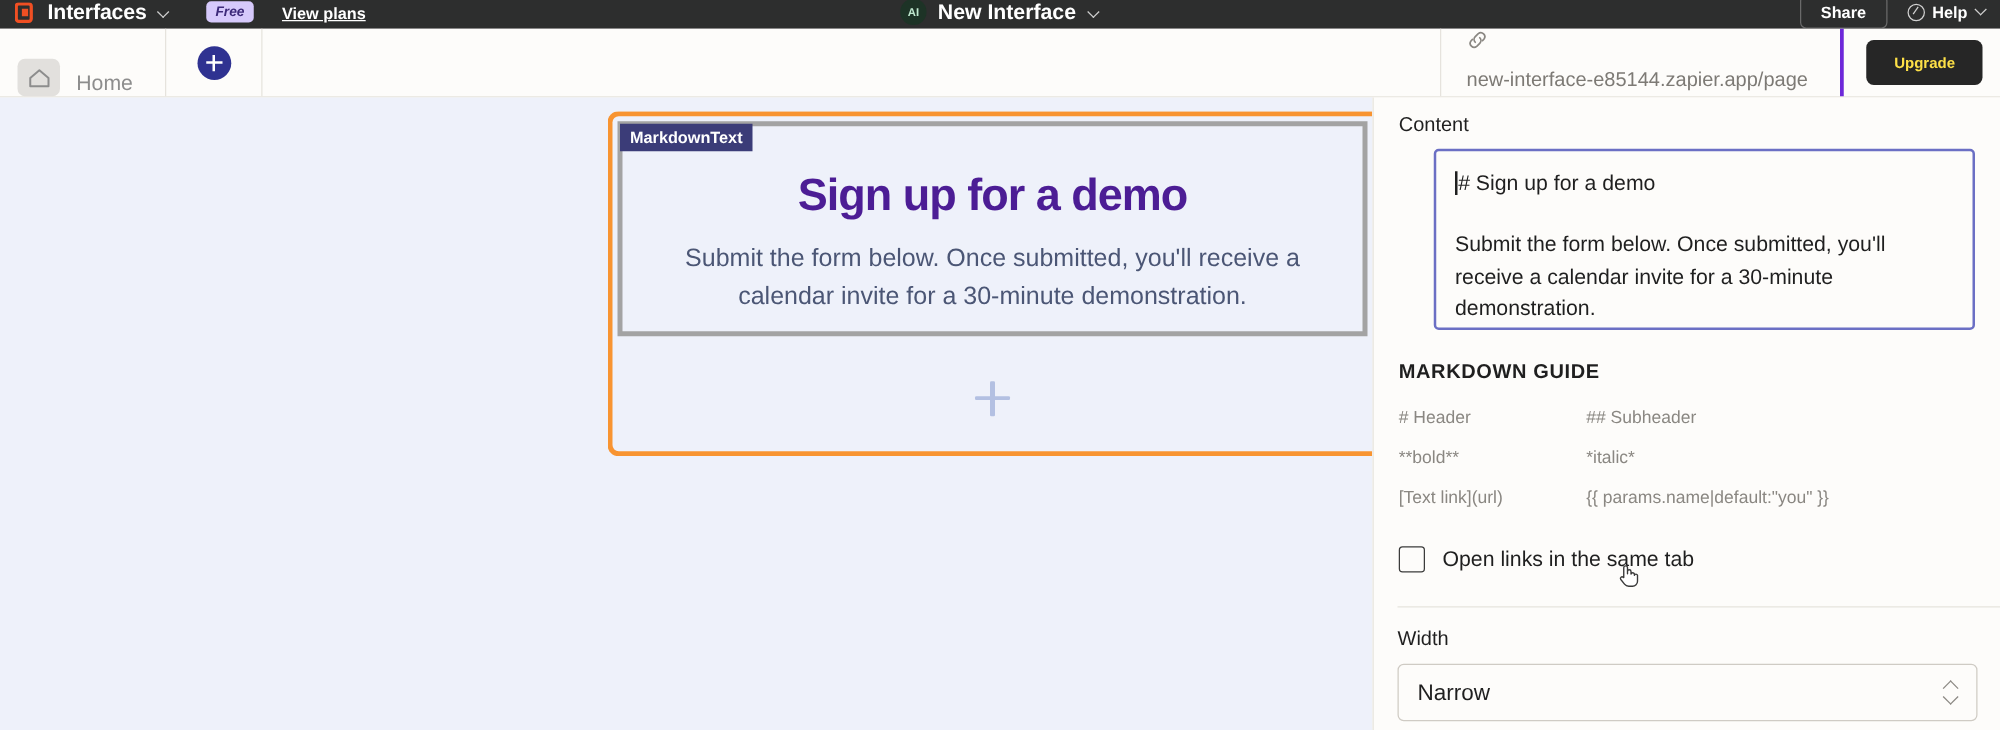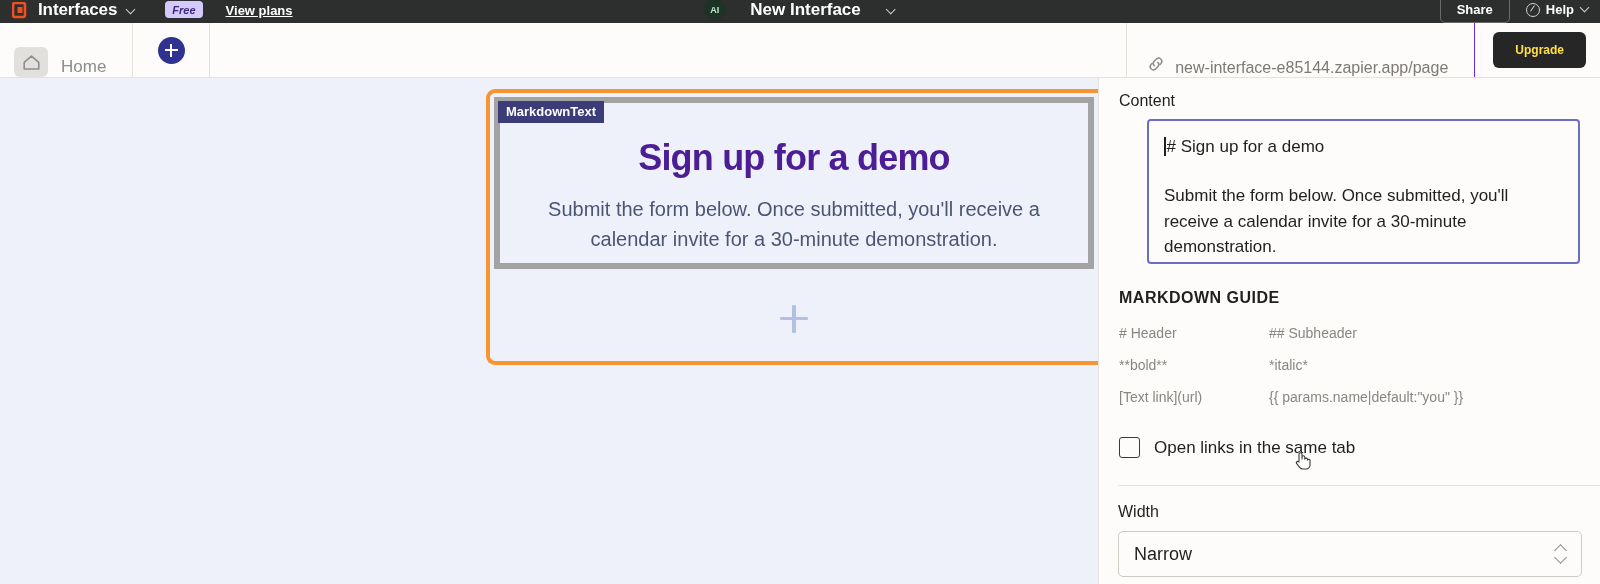--- a/index.html
+++ b/index.html
@@ -48,21 +48,21 @@
     border-radius: 4px; padding: 3px 7px 2px 7px;
     margin-left: 20px; margin-top: -4px; white-space: nowrap;
   }
   .view-plans {
     color: #ffffff; font-size: 13px; font-weight: bold;
     text-decoration: underline; margin-left: 14px; margin-top: -3px;
     white-space: nowrap; cursor: pointer;
   }
   .topbar-center {
     position: absolute; left: 50%; transform: translateX(-50%);
-    display: flex; align-items: center; gap: 25px; top: 0; height: 23px;
+    display: flex; align-items: center; gap: 9px; top: 0; height: 23px;
   }
   .ai-badge {
     width: 21px; height: 21px; border-radius: 50%;
     background: #1d3326; color: #bfe8cf;
     font-size: 9px; font-weight: bold;
     display: flex; align-items: center; justify-content: center;
     margin-top: -4px;
   }
   .iface-name {
     color: #fff; font-size: 17px; font-weight: bold;
@@ -136,23 +136,23 @@
     width: 27px; height: 27px; border-radius: 50%; background: #2f3291;
     position: relative;
   }
   .add-circle::before, .add-circle::after {
     content: ""; position: absolute; background: #fff;
   }
   .add-circle::before { left: 7px; top: 12.7px; width: 13px; height: 2.2px; }
   .add-circle::after  { left: 12.4px; top: 7px; width: 2.2px; height: 13px; }
   .tabbar-spacer { flex: 1; }
   .url-area {
-    display: flex; align-items: flex-end; gap: 10px;
+    display: flex; align-items: flex-start; gap: 10px;
     padding: 0 26px 0 20px; border-left: 1px solid #e6e3dd;
-    border-right: 1px solid #6d28d9; cursor: pointer;
+    border-right: 3px solid #6d28d9; cursor: pointer; flex-direction: column;
   }
   .url-text { font-size: 16px; color: #7d7a75; white-space: nowrap; }
   .upgrade-cell {
     display: flex; align-items: center; padding: 0 14px 0 18px;
   }
   .upgrade-btn {
     background: #262626; color: #fde047; font-size: 12px; font-weight: bold;
     border: none; border-radius: 6px; padding: 11px 22px; cursor: pointer;
     font-family: "Liberation Sans", sans-serif;
   }
@@ -165,21 +165,21 @@
   .block-wrap {
     position: absolute; left: 486px; top: 11px;
     width: 612px; height: 276px;
     border: 4px solid #f89431; border-right: none;
     border-radius: 9px 0 0 9px;
     background: #eef1fa;
     padding: 4px;
   }
   .md-block {
     position: relative;
-    border: 6px solid #a3a3a3; background: #eef1fa;
+    border: 4px solid #a3a3a3; background: #eef1fa;
     height: 172px; width: 100%;
   }
   .md-tag {
     position: absolute; left: -2px; top: -2px;
     background: #3b3c78; color: #ffffff;
     font-size: 13px; font-weight: bold;
     padding: 3px 8px 4px 8px; white-space: nowrap;
   }
   .md-h1 {
     text-align: center; font-size: 36px; font-weight: bold;

